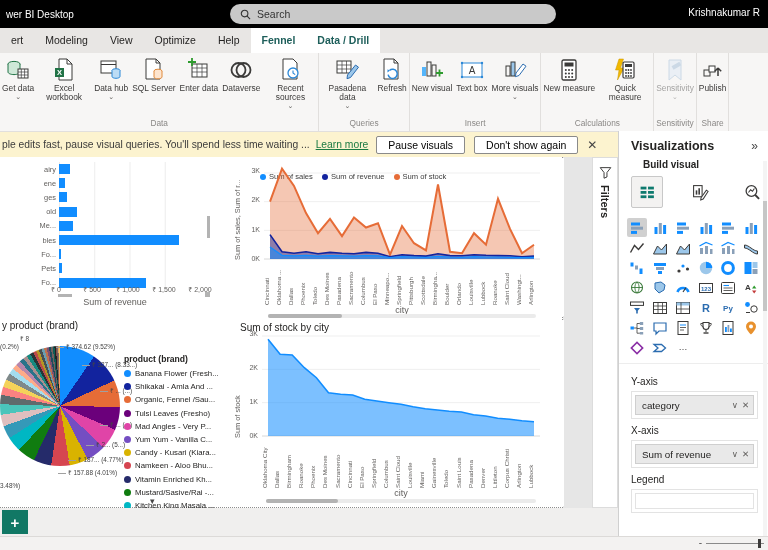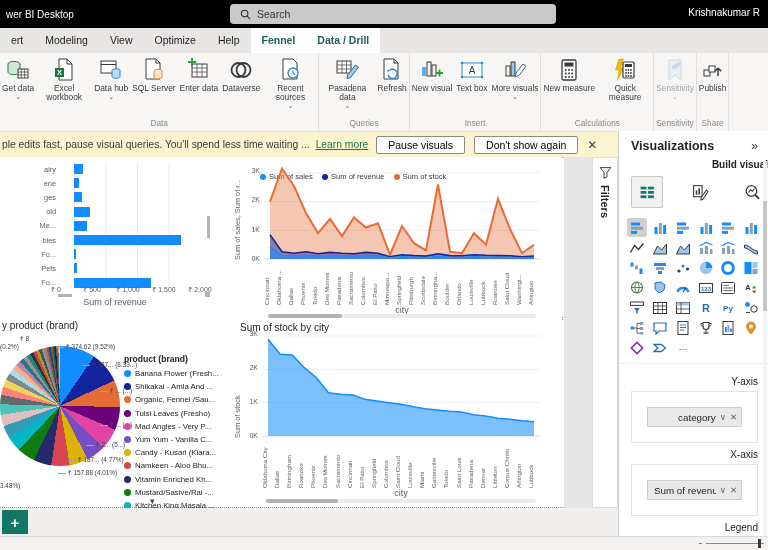--- a/index.html
+++ b/index.html
@@ -2,21 +2,21 @@
 <html><head>
 <meta charset="utf-8">
 <style>
   html,body{margin:0;padding:0;}
   #app{position:relative;width:768px;height:550px;background:#e6e6e6;overflow:hidden;
        font-family:"Liberation Sans",sans-serif;color:#252423;}
   
   .titlebar{position:absolute;left:0;top:0;width:768px;height:28px;background:#000;display:flex;align-items:center;}
   .app-title{color:#fff;font-size:10px;margin-left:6px;white-space:nowrap;}
   .searchbox{position:absolute;left:230px;top:4px;width:326px;height:20px;background:#c9c9c9;
-             display:flex;align-items:center;border-radius:4px;}
+             display:flex;align-items:center;border-radius:10px;}
   .searchbox svg{margin:0 6px 0 10px;}
   .searchbox span{font-size:10.5px;color:#333;}
   .user-name{position:absolute;right:8px;top:7px;color:#fff;font-size:10px;}
   
   .menubar{position:absolute;left:0;top:28px;width:768px;height:25px;background:#e8e6e4;display:flex;align-items:stretch;}
   .menutab{font-size:10.5px;color:#252423;padding:6px 11px 0 11px;cursor:default;white-space:nowrap;}
   .menutab.ctx{background:#fff;color:#1d5e5a;font-weight:600;}
   
   .ribbon{position:absolute;left:0;top:53px;width:768px;height:78px;background:#f7f6f5;border-bottom:1px solid #e1dfdd;display:flex;}
   .rgroup{position:relative;height:100%;border-right:1px solid #e1dfdd;display:flex;flex-direction:column;}
@@ -41,21 +41,21 @@
   .yticks{position:absolute;display:flex;flex-direction:column;justify-content:space-between;align-items:flex-end;font-size:7px;color:#605e5c;}
   .yticks span{line-height:0;}
   .xcats{position:absolute;display:flex;overflow:hidden;}
   .xcats span{flex:1 1 0;writing-mode:vertical-rl;transform:rotate(180deg);font-size:6.2px;color:#605e5c;line-height:1.05;overflow:hidden;height:100%;}
   .axis-title{position:absolute;text-align:center;font-size:9px;color:#605e5c;}
   .hscroll{position:absolute;height:4px;background:#ebebeb;border-radius:2px;}
   .hscroll .handle{height:4px;background:#b3b3b3;border-radius:2px;}
   
   #bar-plot{position:absolute;left:30px;top:4px;right:12px;height:128px;}
   .brow{display:flex;align-items:center;height:14.2px;}
-  .brow .bcat{width:26px;font-size:7.4px;color:#605e5c;text-align:right;padding-right:18px;overflow:hidden;white-space:nowrap;}
+  .brow .bcat{width:26px;font-size:7.4px;color:#605e5c;text-align:right;padding-right:3px;overflow:hidden;white-space:nowrap;}
   .brow .btrack{flex:1;height:100%;position:relative;
       background-image:linear-gradient(to right,#ececec 1px,transparent 1px);background-size:25% 100%;}
   .brow .bfill{position:absolute;left:0;top:2px;height:10px;background:#118DFF;}
   #bar-ticks{position:absolute;left:56px;right:12px;bottom:16px;height:9px;font-size:7px;color:#605e5c;}
   #bar-ticks span{position:absolute;transform:translateX(-50%);white-space:nowrap;}
   
   .legend-row{position:absolute;display:flex;gap:9px;font-size:7.6px;color:#3b3b3b;align-items:center;}
   .legend-row .li{display:flex;align-items:center;gap:3px;white-space:nowrap;}
   .dot{width:6px;height:6px;border-radius:50%;display:inline-block;}
   
@@ -65,34 +65,34 @@
   .plabel{position:absolute;font-size:6.4px;color:#444;white-space:nowrap;}
   #pie-legend{position:absolute;left:124px;top:36px;width:102px;}
   #pie-legend .hdr{font-size:8.6px;font-weight:bold;color:#252423;margin-bottom:3px;}
   #pie-legend .li{display:flex;align-items:center;gap:4px;font-size:7.8px;color:#252423;height:13.2px;white-space:nowrap;overflow:hidden;}
   #pie-legend .dot{width:7px;height:7px;flex:none;}
   .legend-more{position:absolute;left:150px;top:178px;font-size:9px;color:#444;}
   
   .filters{position:absolute;left:592px;top:157px;width:26px;height:351px;background:#fff;border:1px solid #dcdcdc;box-sizing:border-box;display:flex;flex-direction:column;align-items:center;padding-top:8px;}
   .filters .vtext{writing-mode:vertical-rl;font-size:11px;color:#252423;margin-top:6px;font-weight:600;}
   
-  .vizpanel{position:absolute;left:618px;top:131px;width:150px;height:419px;background:#fff;border-left:1px solid #d0d0d0;box-sizing:border-box;text-align:right;}
+  .vizpanel{position:absolute;left:618px;top:131px;width:150px;height:419px;background:#fff;border-left:1px solid #d0d0d0;box-sizing:border-box;}
   .vizhdr{display:flex;justify-content:space-between;align-items:center;padding:8px 10px 2px 12px;}
   .vizhdr .t{font-size:12.5px;font-weight:600;}
   .vizhdr .c{font-size:12px;color:#444;}
   .buildlbl{font-size:10px;font-weight:bold;padding:4px 0 4px 24px;}
   .modes{display:flex;align-items:center;gap:22px;padding:2px 0 6px 12px;}
   .modetab{width:30px;height:30px;display:flex;align-items:center;justify-content:center;}
   .modetab.sel{border:1px solid #c8c8c8;background:#f3f2f1;border-radius:2px;}
   .gallery{display:grid;grid-template-columns:repeat(6,1fr);gap:1px 2px;padding:4px 6px 4px 8px;}
   .gcell{width:20px;height:19px;display:flex;align-items:center;justify-content:center;border-radius:2px;}
   .gcell.sel{background:#d0d0d0;}
   .wells{padding:6px 10px 0 12px;border-top:1px solid #ededed;margin-top:2px;}
   .welllbl{font-size:10px;color:#252423;margin:6px 0 4px 0;}
-  .wellcard{background:#fff;border:1px solid #e3e3e3;padding:15px;margin-bottom:4px;}
+  .wellcard{background:#fff;border:1px solid #e3e3e3;padding:3px;margin-bottom:4px;}
   .pill{display:flex;align-items:center;background:#e9e9e9;border:1px solid #cfcfcf;height:18px;padding:0 4px 0 6px;font-size:9.8px;color:#252423;}
   .pill .f{flex:1;overflow:hidden;white-space:nowrap;}
   .pill .ic{font-size:8.5px;color:#605e5c;margin-left:4px;}
   .pill.empty{background:#fff;border:1px solid #e3e3e3;height:14px;}
   .vscroll{position:absolute;right:1px;top:30px;width:4px;height:380px;background:#f4f4f4;}
   .vscroll .handle{width:4px;height:110px;background:#c6c6c6;margin-top:40px;}
   
   .pagetabs{position:absolute;left:0;top:508px;width:618px;height:28px;background:#f0efee;}
   .addpage{position:absolute;left:2px;top:2px;width:26px;height:24px;background:#117865;color:#fff;font-size:15px;font-weight:bold;display:flex;align-items:center;justify-content:center;}
   .statusbar{position:absolute;left:0;top:536px;width:768px;height:14px;background:#f3f2f1;border-top:1px solid #dcdad8;}

